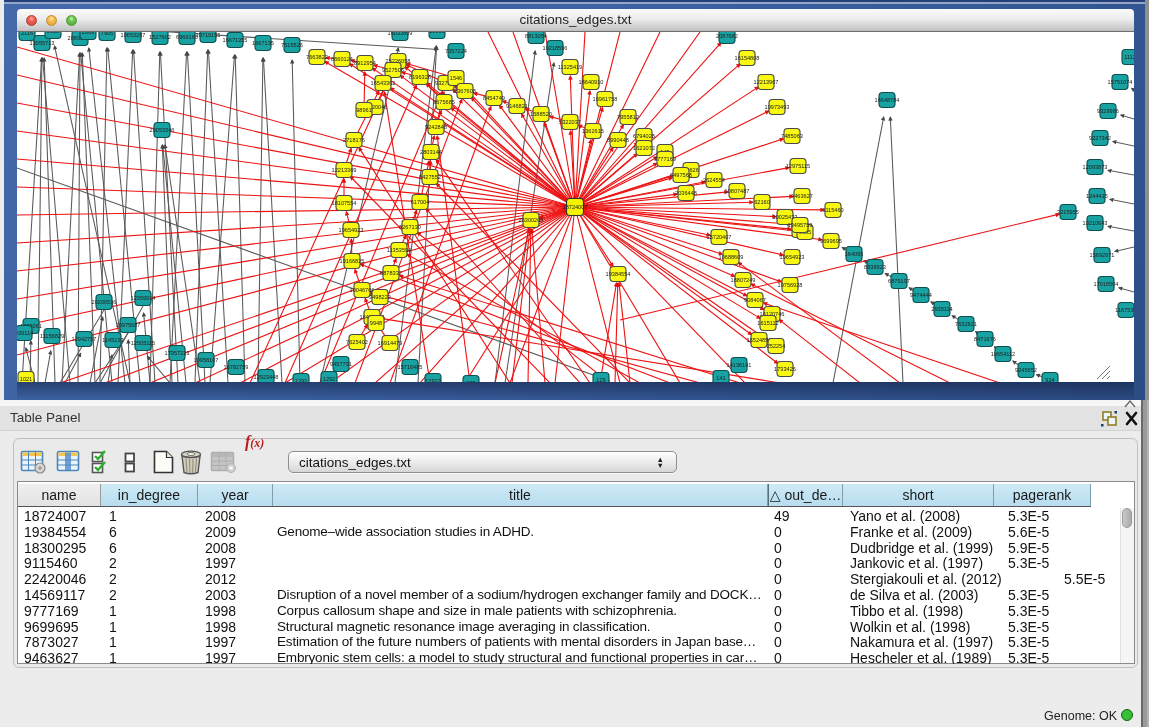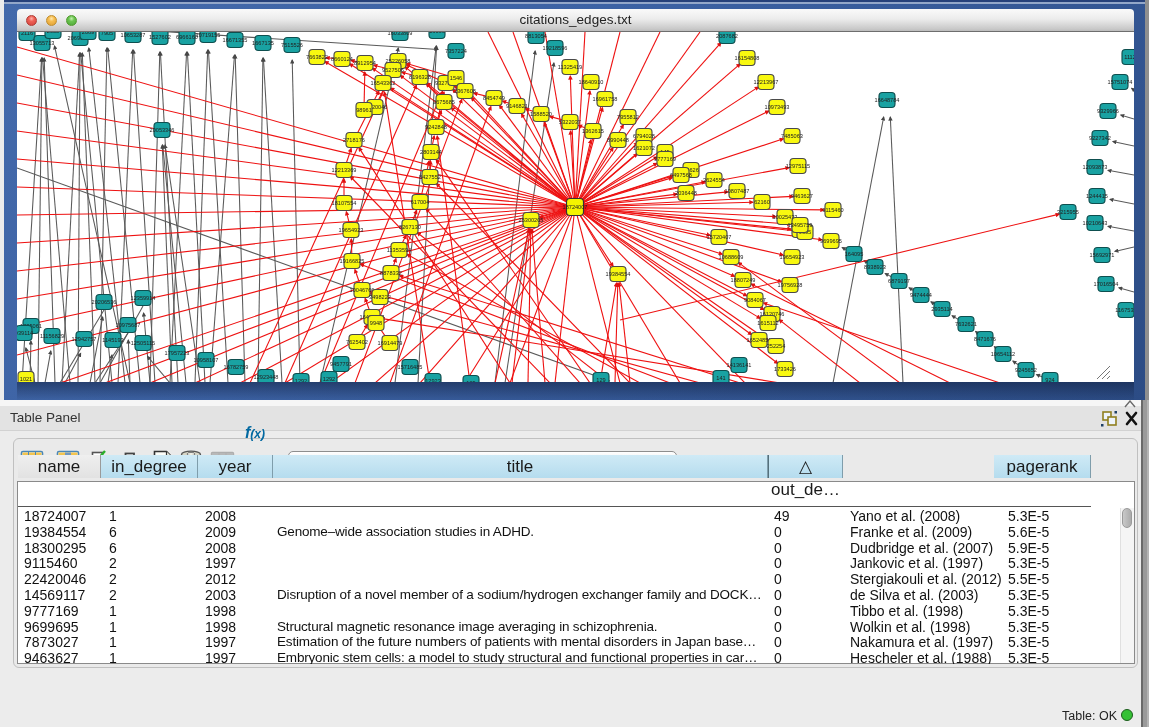--- a/index.html
+++ b/index.html
@@ -16,27 +16,27 @@
 .light{position:absolute;top:6px;width:11px;height:11px;border-radius:50%}
 #l1{left:8.5px;background:radial-gradient(circle at 50% 30%,#ffb3ad 0%,#ee6156 35%,#d2403c 100%);border:1px solid #b03c34}
 #l2{left:28.5px;background:radial-gradient(circle at 50% 30%,#ffe9b0 0%,#f6bd50 35%,#dd9d33 100%);border:1px solid #c08e2e}
 #l3{left:48.5px;background:radial-gradient(circle at 50% 30%,#c6f0b3 0%,#6cc550 35%,#4ba436 100%);border:1px solid #51992f}
 
 #tp-band1{left:0;top:400px;width:1149px;height:6px;background:#f6f6f6}
 #tp-band2{left:0;top:406px;width:1149px;height:25px;background:#e3e3e3;border-bottom:1px solid #d2d2d2}
 #tp-label{left:10px;top:410px;font-size:13.5px;color:#333}
 #tp-bg{left:0;top:431px;width:1149px;height:296px;background:#ececec}
 #panel{left:13px;top:438px;width:1125px;height:230px;background:#eaeaea;border:1px solid #c0c0c0;border-radius:6px}
-#fx{left:245px;top:424px;font-family:Liberation Sans, sans-serif;font-style:italic;font-weight:bold;font-size:16px;color:#0369a1}
+#fx{left:245px;top:433px;font-family:Liberation Serif, serif;font-style:italic;font-weight:bold;font-size:16px;color:#b91c1c}
 #dd{left:288px;top:451px;width:389px;height:22px;border:1px solid #8e8e8e;border-radius:5px;background:linear-gradient(#ffffff,#e8e8e8 60%,#d6d6d6);box-shadow:0 1px 1px rgba(255,255,255,.8)}
 #dd span{position:absolute;left:10px;top:3px;font-size:13.5px;color:#111}
 #dd .ud{left:auto;right:12px;top:4.5px;font-size:7.5px;color:#222;line-height:6.5px}
 
 #tview{left:17px;top:481px;width:1118px;height:183px;background:#fff;border:1px solid #8a8a8a}
-.hc{position:absolute;top:455px;height:23px;background:linear-gradient(#cfeaf6,#b5dcee);border-right:1px solid #7f9dab;font-size:17px;color:#1a1a1a;text-align:center;line-height:23px}
+.hc{position:absolute;top:484px;height:23px;background:linear-gradient(#cfeaf6,#b5dcee);border-right:1px solid #7f9dab;font-size:14px;color:#1a1a1a;text-align:center;line-height:23px}
 #h-name{left:18px;width:83px;background:linear-gradient(#efefef,#e2e2e2);border-right:1px solid #9a9a9a}
 #h-ind{left:101px;width:97px}
 #h-year{left:198px;width:75px}
 #h-title{left:273px;width:495px}
 #h-out{left:768px;width:75px;border-left:1px solid #55707c}
 #h-short{left:843px;width:151px}
 #h-pr{left:994px;width:97px}
 #hdr-line{left:18px;top:506px;width:1073px;height:1px;background:#555}
 .trow{position:absolute;left:0;width:1149px;height:16px;font-size:14px;color:#111;white-space:nowrap}
 .trow span{position:absolute;top:0;display:block;white-space:nowrap}
@@ -676,20 +676,21 @@
 <div class="abs" id="dd">
       <span>citations_edges.txt</span>
       <span class="ud">▲<br>▼</span>
     </div>
 <div class="abs" id="tview"></div>
 <div class="abs hc" id="h-name">name</div>
 <div class="abs hc" id="h-ind">in_degree</div>
 <div class="abs hc" id="h-year">year</div>
 <div class="abs hc" id="h-title">title</div>
 <div class="abs hc" id="h-out">△ out_de…</div>
+<div class="abs hc" id="h-short">short</div>
 <div class="abs hc" id="h-pr">pagerank</div>
 <div class="abs" id="hdr-line"></div>
 <div class="abs" style="left:0;top:508px;width:1149px;height:156px;overflow:hidden">
       <div class="trow" style="top:0px">
         <span style="left:24px">18724007</span>
         <span style="left:109px">1</span>
         <span style="left:205px">2008</span>
         <span style="left:774px">49</span>
         <span style="left:850px">Yano et al. (2008)</span>
         <span style="left:1008px">5.3E-5</span>
@@ -701,82 +702,83 @@
         <span style="left:277px;width:489px;overflow:hidden;text-overflow:ellipsis;font-size:13.5px;letter-spacing:-0.18px">Genome–wide association studies in ADHD.</span>
         <span style="left:774px">0</span>
         <span style="left:850px">Franke et al. (2009)</span>
         <span style="left:1008px">5.6E-5</span>
       </div>
       <div class="trow" style="top:32px">
         <span style="left:24px">18300295</span>
         <span style="left:109px">6</span>
         <span style="left:205px">2008</span>
         <span style="left:774px">0</span>
-        <span style="left:850px">Dudbridge et al. (2007)</span>
+        <span style="left:850px">Dudbridge et al. (1999)</span>
         <span style="left:1008px">5.9E-5</span>
       </div>
       <div class="trow" style="top:47px">
         <span style="left:24px">9115460</span>
         <span style="left:109px">2</span>
         <span style="left:205px">1997</span>
         <span style="left:774px">0</span>
         <span style="left:850px">Jankovic et al. (1997)</span>
         <span style="left:1008px">5.3E-5</span>
       </div>
       <div class="trow" style="top:63px">
         <span style="left:24px">22420046</span>
         <span style="left:109px">2</span>
         <span style="left:205px">2012</span>
         <span style="left:774px">0</span>
         <span style="left:850px">Stergiakouli et al. (2012)</span>
-        <span style="left:1008px">5.5E-5</span>
+        <span style="left:1064px">5.5E-5</span>
       </div>
       <div class="trow" style="top:79px">
         <span style="left:24px">14569117</span>
         <span style="left:109px">2</span>
         <span style="left:205px">2003</span>
         <span style="left:277px;width:489px;overflow:hidden;text-overflow:ellipsis;font-size:13.5px;letter-spacing:-0.18px">Disruption of a novel member of a sodium/hydrogen exchanger family and DOCK…</span>
         <span style="left:774px">0</span>
         <span style="left:850px">de Silva et al. (2003)</span>
         <span style="left:1008px">5.3E-5</span>
       </div>
       <div class="trow" style="top:95px">
         <span style="left:24px">9777169</span>
         <span style="left:109px">1</span>
         <span style="left:205px">1998</span>
+        <span style="left:277px;width:489px;overflow:hidden;text-overflow:ellipsis;font-size:13.5px;letter-spacing:-0.18px">Corpus callosum shape and size in male patients with schizophrenia.</span>
         <span style="left:774px">0</span>
         <span style="left:850px">Tibbo et al. (1998)</span>
         <span style="left:1008px">5.3E-5</span>
       </div>
       <div class="trow" style="top:111px">
         <span style="left:24px">9699695</span>
         <span style="left:109px">1</span>
         <span style="left:205px">1998</span>
-        <span style="left:277px;width:489px;overflow:hidden;text-overflow:ellipsis;font-size:13.5px;letter-spacing:-0.18px">Structural magnetic resonance image averaging in schizophrenia.</span>
+        <span style="left:277px;width:489px;overflow:hidden;text-overflow:ellipsis;font-size:13.5px;letter-spacing:-0.18px">Structural magnetic resonance image averaging in classification.</span>
         <span style="left:774px">0</span>
         <span style="left:850px">Wolkin et al. (1998)</span>
         <span style="left:1008px">5.3E-5</span>
       </div>
       <div class="trow" style="top:126px">
         <span style="left:24px">7873027</span>
         <span style="left:109px">1</span>
         <span style="left:205px">1997</span>
         <span style="left:277px;width:489px;overflow:hidden;text-overflow:ellipsis;font-size:13.5px;letter-spacing:-0.18px">Estimation of the future numbers of patients with mental disorders in Japan base…</span>
         <span style="left:774px">0</span>
         <span style="left:850px">Nakamura et al. (1997)</span>
         <span style="left:1008px">5.3E-5</span>
       </div>
       <div class="trow" style="top:142px">
         <span style="left:24px">9463627</span>
         <span style="left:109px">1</span>
         <span style="left:205px">1997</span>
         <span style="left:277px;width:489px;overflow:hidden;text-overflow:ellipsis;font-size:13.5px;letter-spacing:-0.18px">Embryonic stem cells: a model to study structural and functional properties in car…</span>
         <span style="left:774px">0</span>
-        <span style="left:850px">Hescheler et al. (1988)</span>
+        <span style="left:850px">Hescheler et al. (1989)</span>
         <span style="left:1008px">5.3E-5</span>
       </div>
     </div>
 <div class="abs" id="sbar"></div>
 <div class="abs" id="sthumb"></div>
-<div class="abs" id="mem">Table: OK</div>
+<div class="abs" id="mem">Genome: OK</div>
 <div class="abs" id="memdot"></div>
 <div class="abs" id="redge-top"></div>
 <div class="abs" id="redge-bot"></div>
 </div>
 </body></html>

